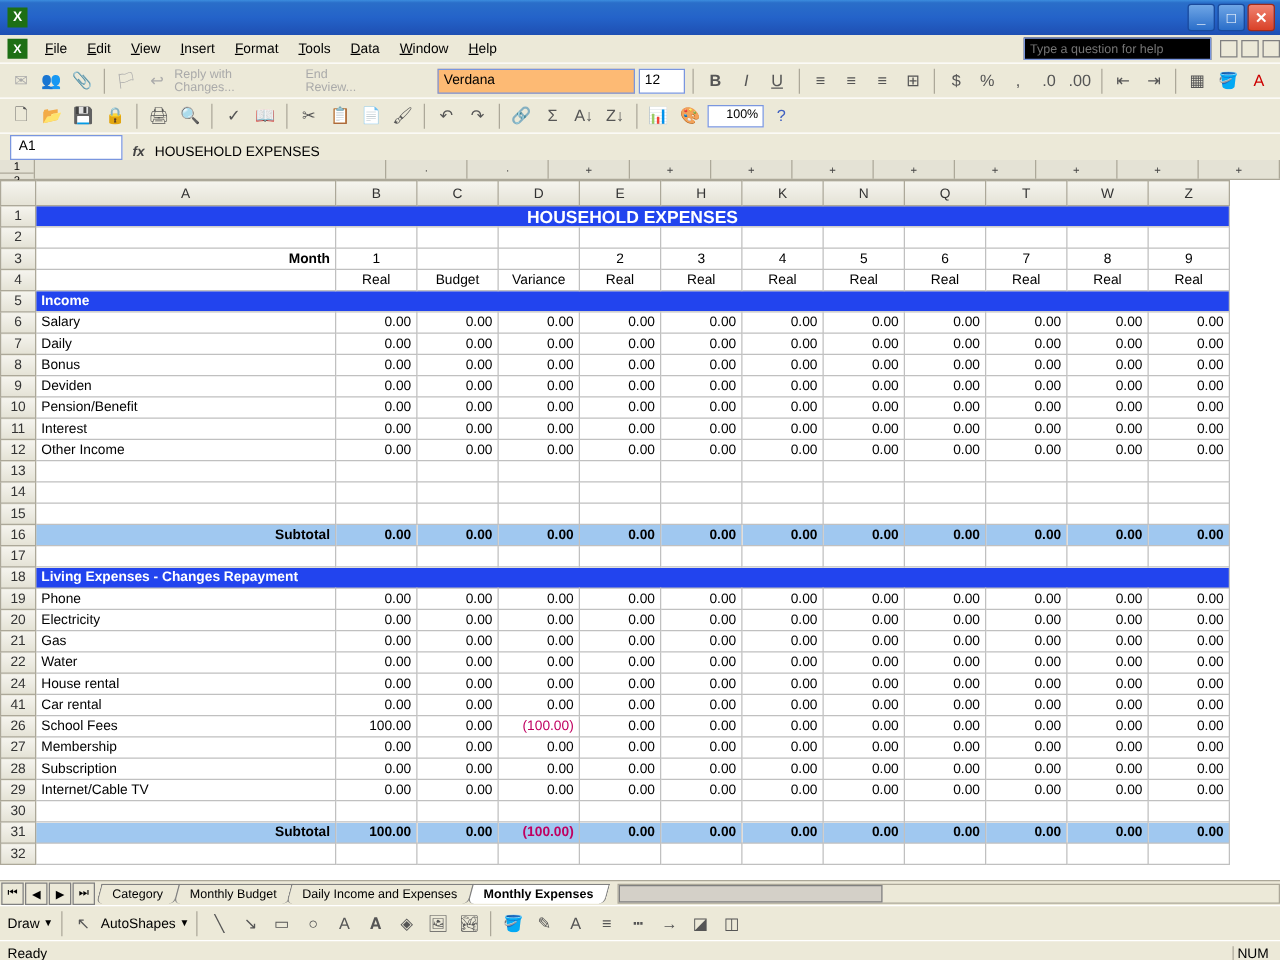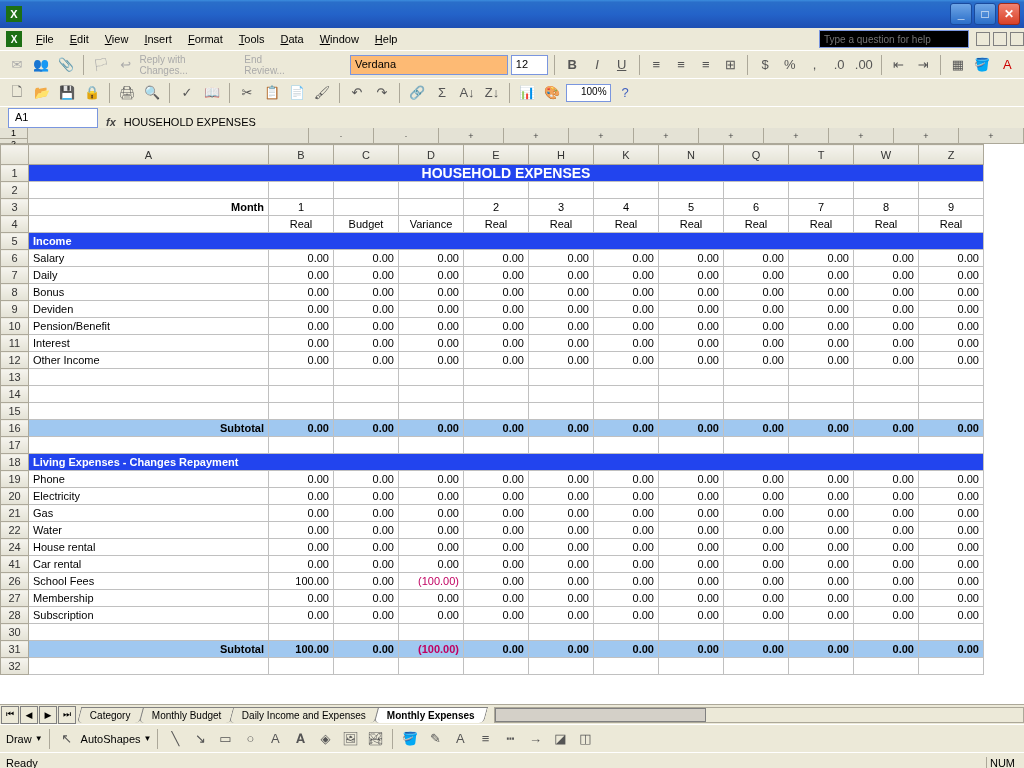--- a/index.html
+++ b/index.html
@@ -593,20 +593,35 @@
           <td>0.00</td>
           <td>0.00</td>
           <td>0.00</td>
           <td>0.00</td>
           <td>0.00</td>
           <td>0.00</td>
           <td>0.00</td>
           <td>0.00</td>
         </tr>
         <tr>
+          <th class="rowh">29</th>
+          <td class="label">Internet/Cable TV</td>
+          <td>0.00</td>
+          <td>0.00</td>
+          <td>0.00</td>
+          <td>0.00</td>
+          <td>0.00</td>
+          <td>0.00</td>
+          <td>0.00</td>
+          <td>0.00</td>
+          <td>0.00</td>
+          <td>0.00</td>
+          <td>0.00</td>
+        </tr>
+        <tr>
           <th class="rowh">30</th>
           <td class="label"></td>
           <td class="label"></td>
           <td class="label"></td>
           <td class="label"></td>
           <td class="label"></td>
           <td class="label"></td>
           <td class="label"></td>
           <td class="label"></td>
           <td class="label"></td>

